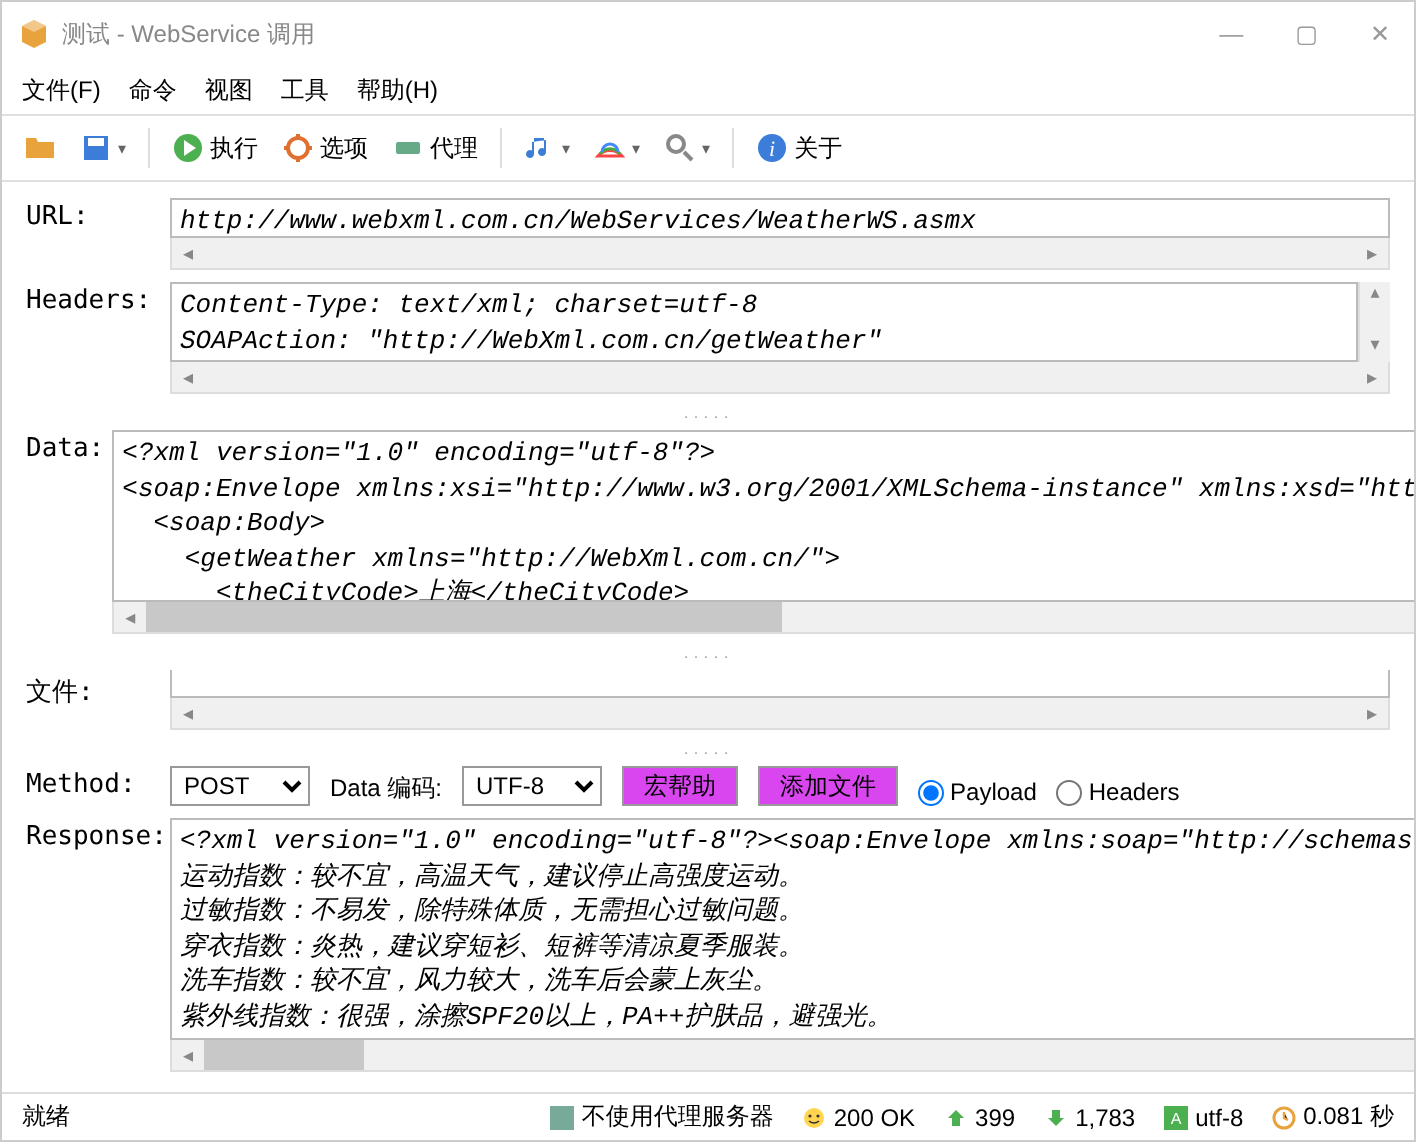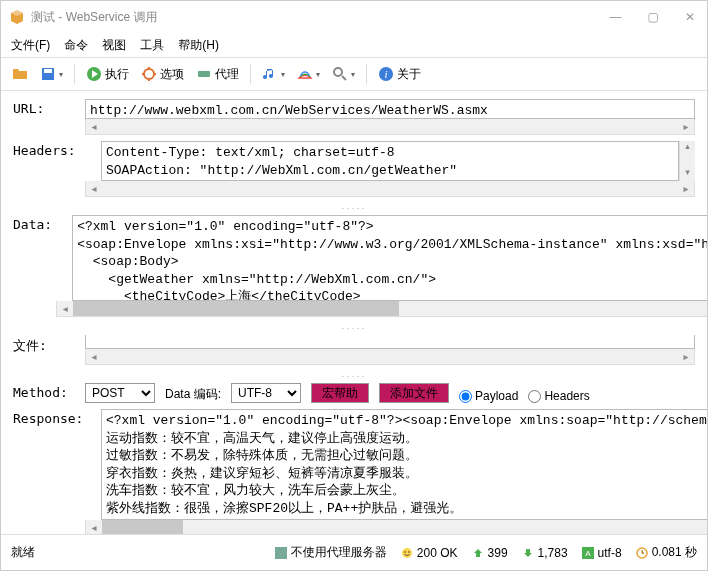--- a/index.html
+++ b/index.html
@@ -62,41 +62,42 @@
 .row-label { width: 68px; font-family: Consolas, monospace; font-size: 13px; padding-top: 2px; }
 .row-body { flex: 1; display: flex; flex-direction: column; }
 .field-wrap {
   border: 1px solid #bbb;
   background: #fff;
   font-family: Consolas, "Courier New", monospace;
   font-size: 13px;
   padding: 2px 4px;
   white-space: pre;
   overflow: hidden;
+  font-style: italic;
 }
 .field-wrap.mono { line-height: 1.35; }
 .hscroll {
   height: 16px;
   background: #f0f0f0;
   border: 1px solid #ddd;
   border-top: none;
   display: flex;
   align-items: center;
 }
 .hscroll .arrow { width: 16px; text-align: center; color: #888; font-size: 10px; cursor: pointer; }
 .hscroll .track { flex: 1; height: 100%; position: relative; }
 .hscroll .thumb { position: absolute; height: 100%; background: #c8c8c8; }
 .vscroll {
   width: 16px;
   background: #f0f0f0;
   border-left: 1px solid #ddd;
   display: flex; flex-direction: column;
 }
 .vscroll .arrow { height: 14px; text-align: center; color: #888; font-size: 9px; cursor: pointer; }
-.bodyflex { display: flex; margin-left: 16px; }
+.bodyflex { display: flex; }
 .splitter {
   height: 6px;
   text-align: center;
   color: #aaa;
   font-size: 9px;
   letter-spacing: 2px;
   cursor: row-resize;
 }
 .tablehead {
   display: flex;
@@ -115,33 +116,33 @@
 select, input[type=text].sel {
   font-size: 12px;
   padding: 1px 2px;
   border: 1px solid #999;
   background: #fff;
   height: 20px;
 }
 .btn {
   padding: 1px 10px;
   border: 1px solid #999;
-  background: #be185d;
+  background: #d946ef;
   font-size: 12px;
   cursor: pointer;
   height: 20px;
 }
 .radio-wrap { display: flex; align-items: center; gap: 3px; }
 .statusbar {
   display: flex;
   align-items: center;
   gap: 14px;
   padding: 3px 10px;
   border-top: 1px solid #ddd;
-  height: 36px;
+  height: 24px;
   font-size: 12px;
 }
 .statusbar .spacer { flex: 1; }
 .st-item { display: flex; align-items: center; gap: 4px; }
 .sq { width: 12px; height: 12px; display: inline-block; }
 </style>
 </head>
 <body>
 
 <div class="titlebar">

